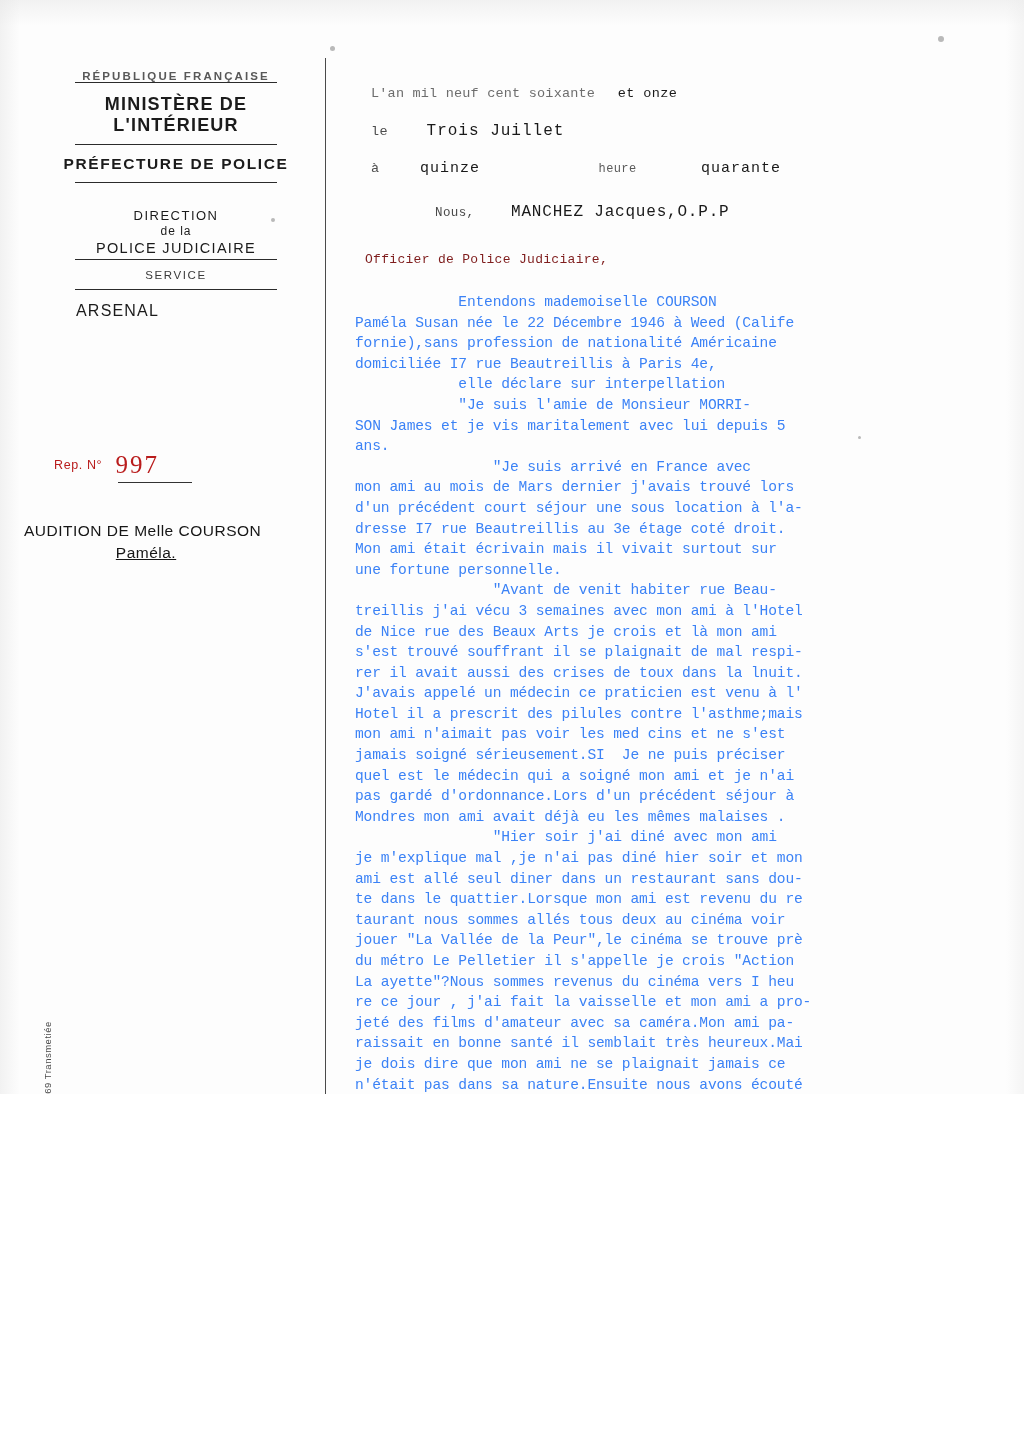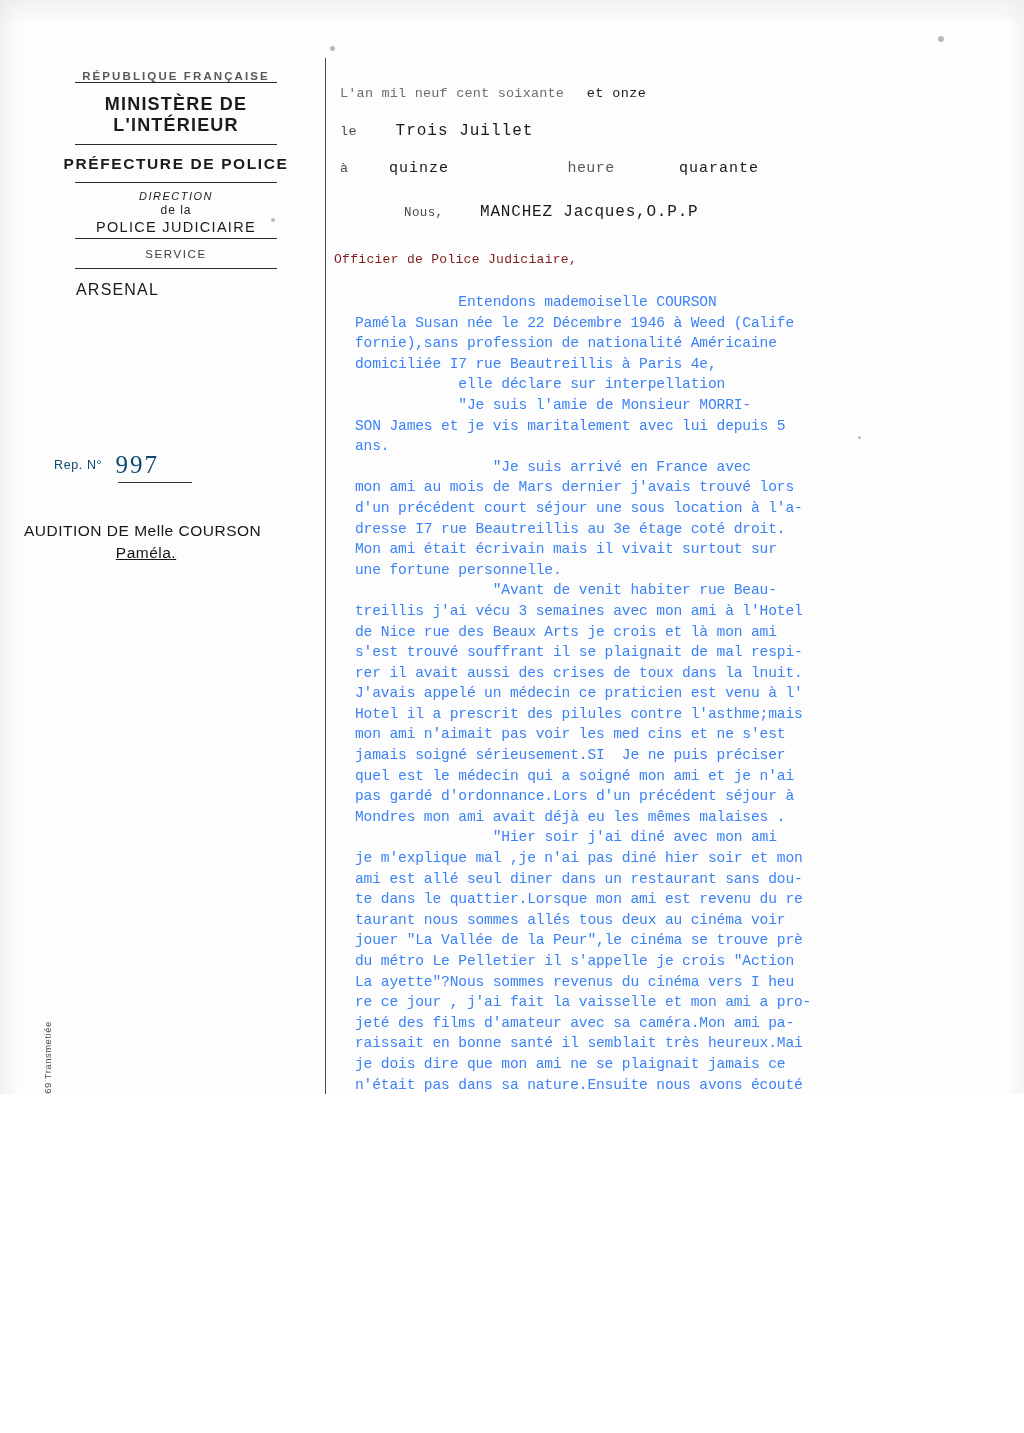--- a/index.html
+++ b/index.html
@@ -74,24 +74,23 @@
     font-weight: 700;
   }
   .lh-prefecture {
     font-size: 15.5px;
     letter-spacing: 1.6px;
     margin-top: 10px;
     margin-bottom: 9px;
     font-weight: 600;
   }
   .lh-direction {
-    font-size: 11px;
+    font-size: 13px;
     letter-spacing: 1.5px;
-    margin-top: 7px;
-    font-style: italic;
+    margin-top: 25px;
   }
   .lh-dela {
     font-size: 12px;
     letter-spacing: 1px;
     margin-top: 1px;
   }
   .lh-pj {
     font-size: 14.5px;
     letter-spacing: 1.3px;
     margin-top: 2px;
@@ -122,21 +121,21 @@
     font-size: 22px;
     font-weight: bold;
     letter-spacing: 1.4px;
     color: #111;
   }
   .rep-row {
     position: absolute;
     left: 54px;
     top: 447px;
     font-size: 12.5px;
-    color: #0c4a6e;
+    color: #b91c1c;
   }
   .rep-row .rep-label {
     letter-spacing: .6px;
   }
   .rep-num {
     font-family: "Liberation Serif", serif;
     font-size: 25px;
     margin-left: 10px;
     position: relative;
     top: 4px;
@@ -187,33 +186,34 @@
 
   
   .typed {
     font-family: "Liberation Mono", monospace;
     color: #1a1a1a;
   }
   .hdr-row {
     position: absolute;
     font-size: 13.5px;
     letter-spacing: .4px;
+    margin-left: 31px;
   }
   .hdr-faded {
     color: #6d6d6d;
     letter-spacing: .2px;
   }
   .r-lan { left: 340px; top: 86px; }
   .r-le  { left: 340px; top: 122px; }
   .r-le .lbl { color: #4d4d4d; }
   .r-le .val { margin-left: 30px; font-size: 16px; letter-spacing: 1px; }
   .r-a   { left: 340px; top: 160px; }
   .r-a .lbl { color: #4d4d4d; }
   .r-a .val { margin-left: 32px; font-size: 15px; letter-spacing: 1px; }
-  .r-a .heure-lbl { margin-left: 110px; font-size: 15px; color: #5a5a5a; }
+  .r-a .heure-lbl { margin-left: 110px; font-size: 12px; color: #5a5a5a; }
   .r-a .quarante { margin-left: 56px; font-size: 15px; letter-spacing: 1px; }
   .r-nous { left: 404px; top: 203px; }
   .r-nous .lbl { font-size: 12.5px; color: #4a4a4a; }
   .r-nous .val { margin-left: 28px; font-size: 16px; letter-spacing: .8px; }
   .r-opj { left: 334px; top: 252px; font-size: 13px; color: #7f1d1d; letter-spacing: .3px; }
 
   .body-text {
     position: absolute;
     left: 355px;
     top: 292px;

